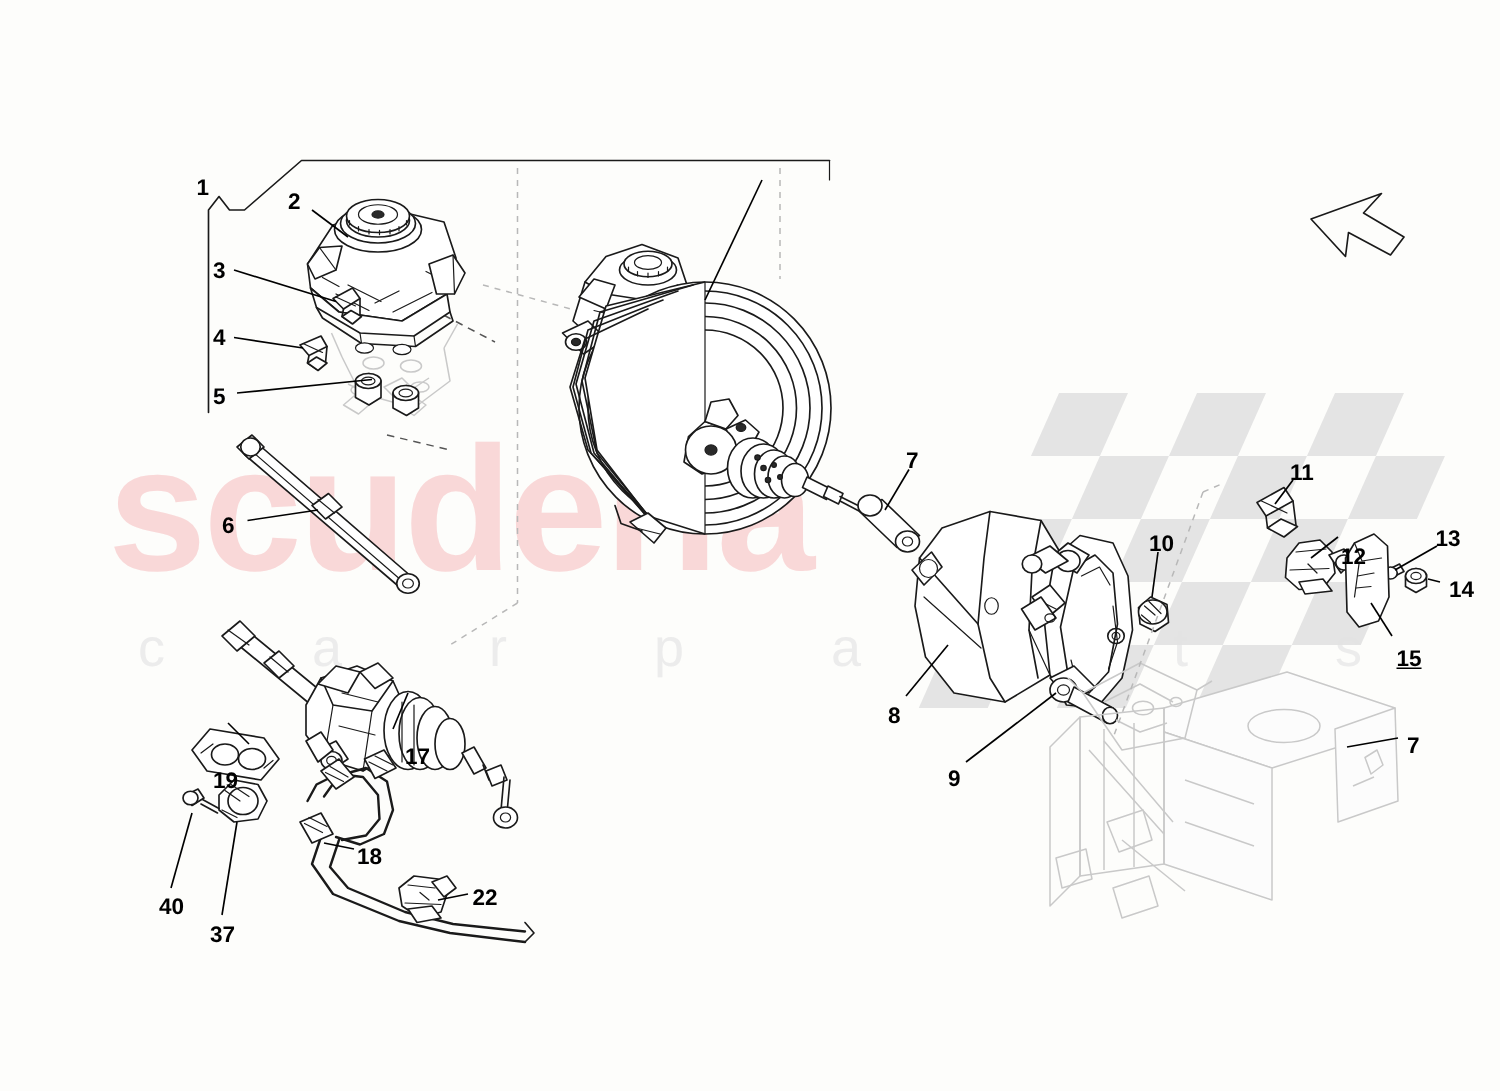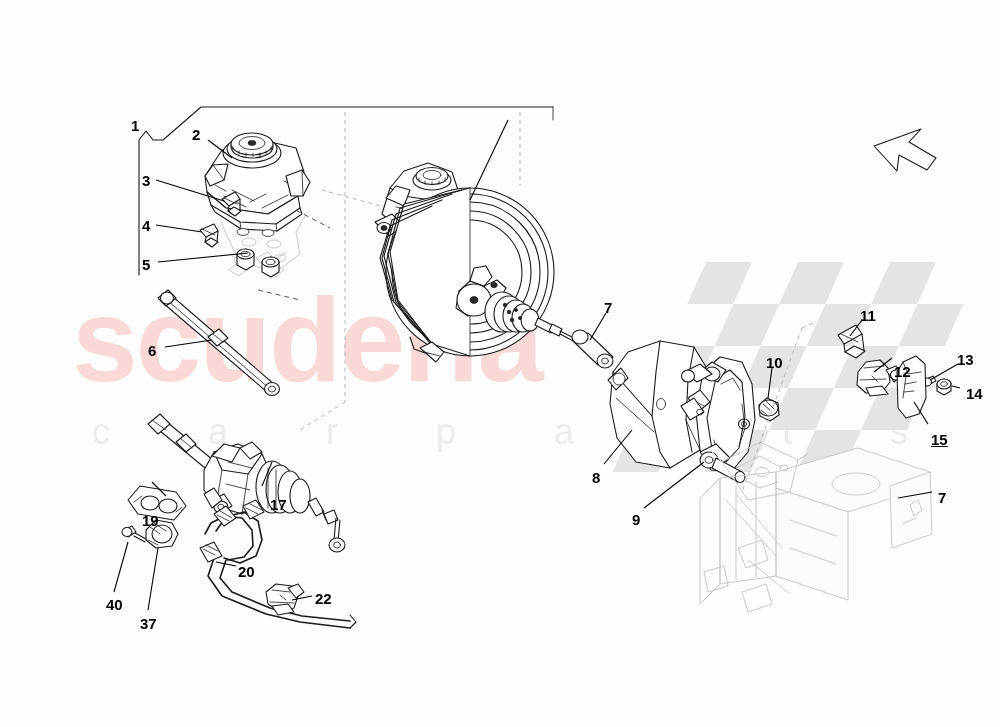--- a/index.html
+++ b/index.html
@@ -481,19 +481,19 @@
   <div class="callout" style="left:592px;top:470px;">8</div>
   <div class="callout" style="left:632px;top:512px;">9</div>
   <div class="callout" style="left:766px;top:355px;text-align:right;">10</div>
   <div class="callout" style="left:860px;top:308px;">11</div>
   <div class="callout" style="left:894px;top:364px;">12</div>
   <div class="callout" style="left:957px;top:352px;">13</div>
   <div class="callout" style="left:966px;top:386px;">14</div>
   <div class="callout" style="left:931px;top:432px;text-decoration:underline;">15</div>
   <div class="callout" style="left:938px;top:490px;">7</div>
   <div class="callout" style="left:270px;top:449px;margin-top:48px;">17</div>
-  <div class="callout" style="left:238px;top:564px;">20</div>
+  <div class="callout" style="left:238px;top:564px;">18</div>
   <div class="callout" style="left:142px;top:471px;margin-top:42px;">19</div>
   <div class="callout" style="left:106px;top:597px;">40</div>
   <div class="callout" style="left:140px;top:616px;">37</div>
   <div class="callout" style="left:315px;top:591px;">22</div>
 
 </div>
 
 </body></html>

